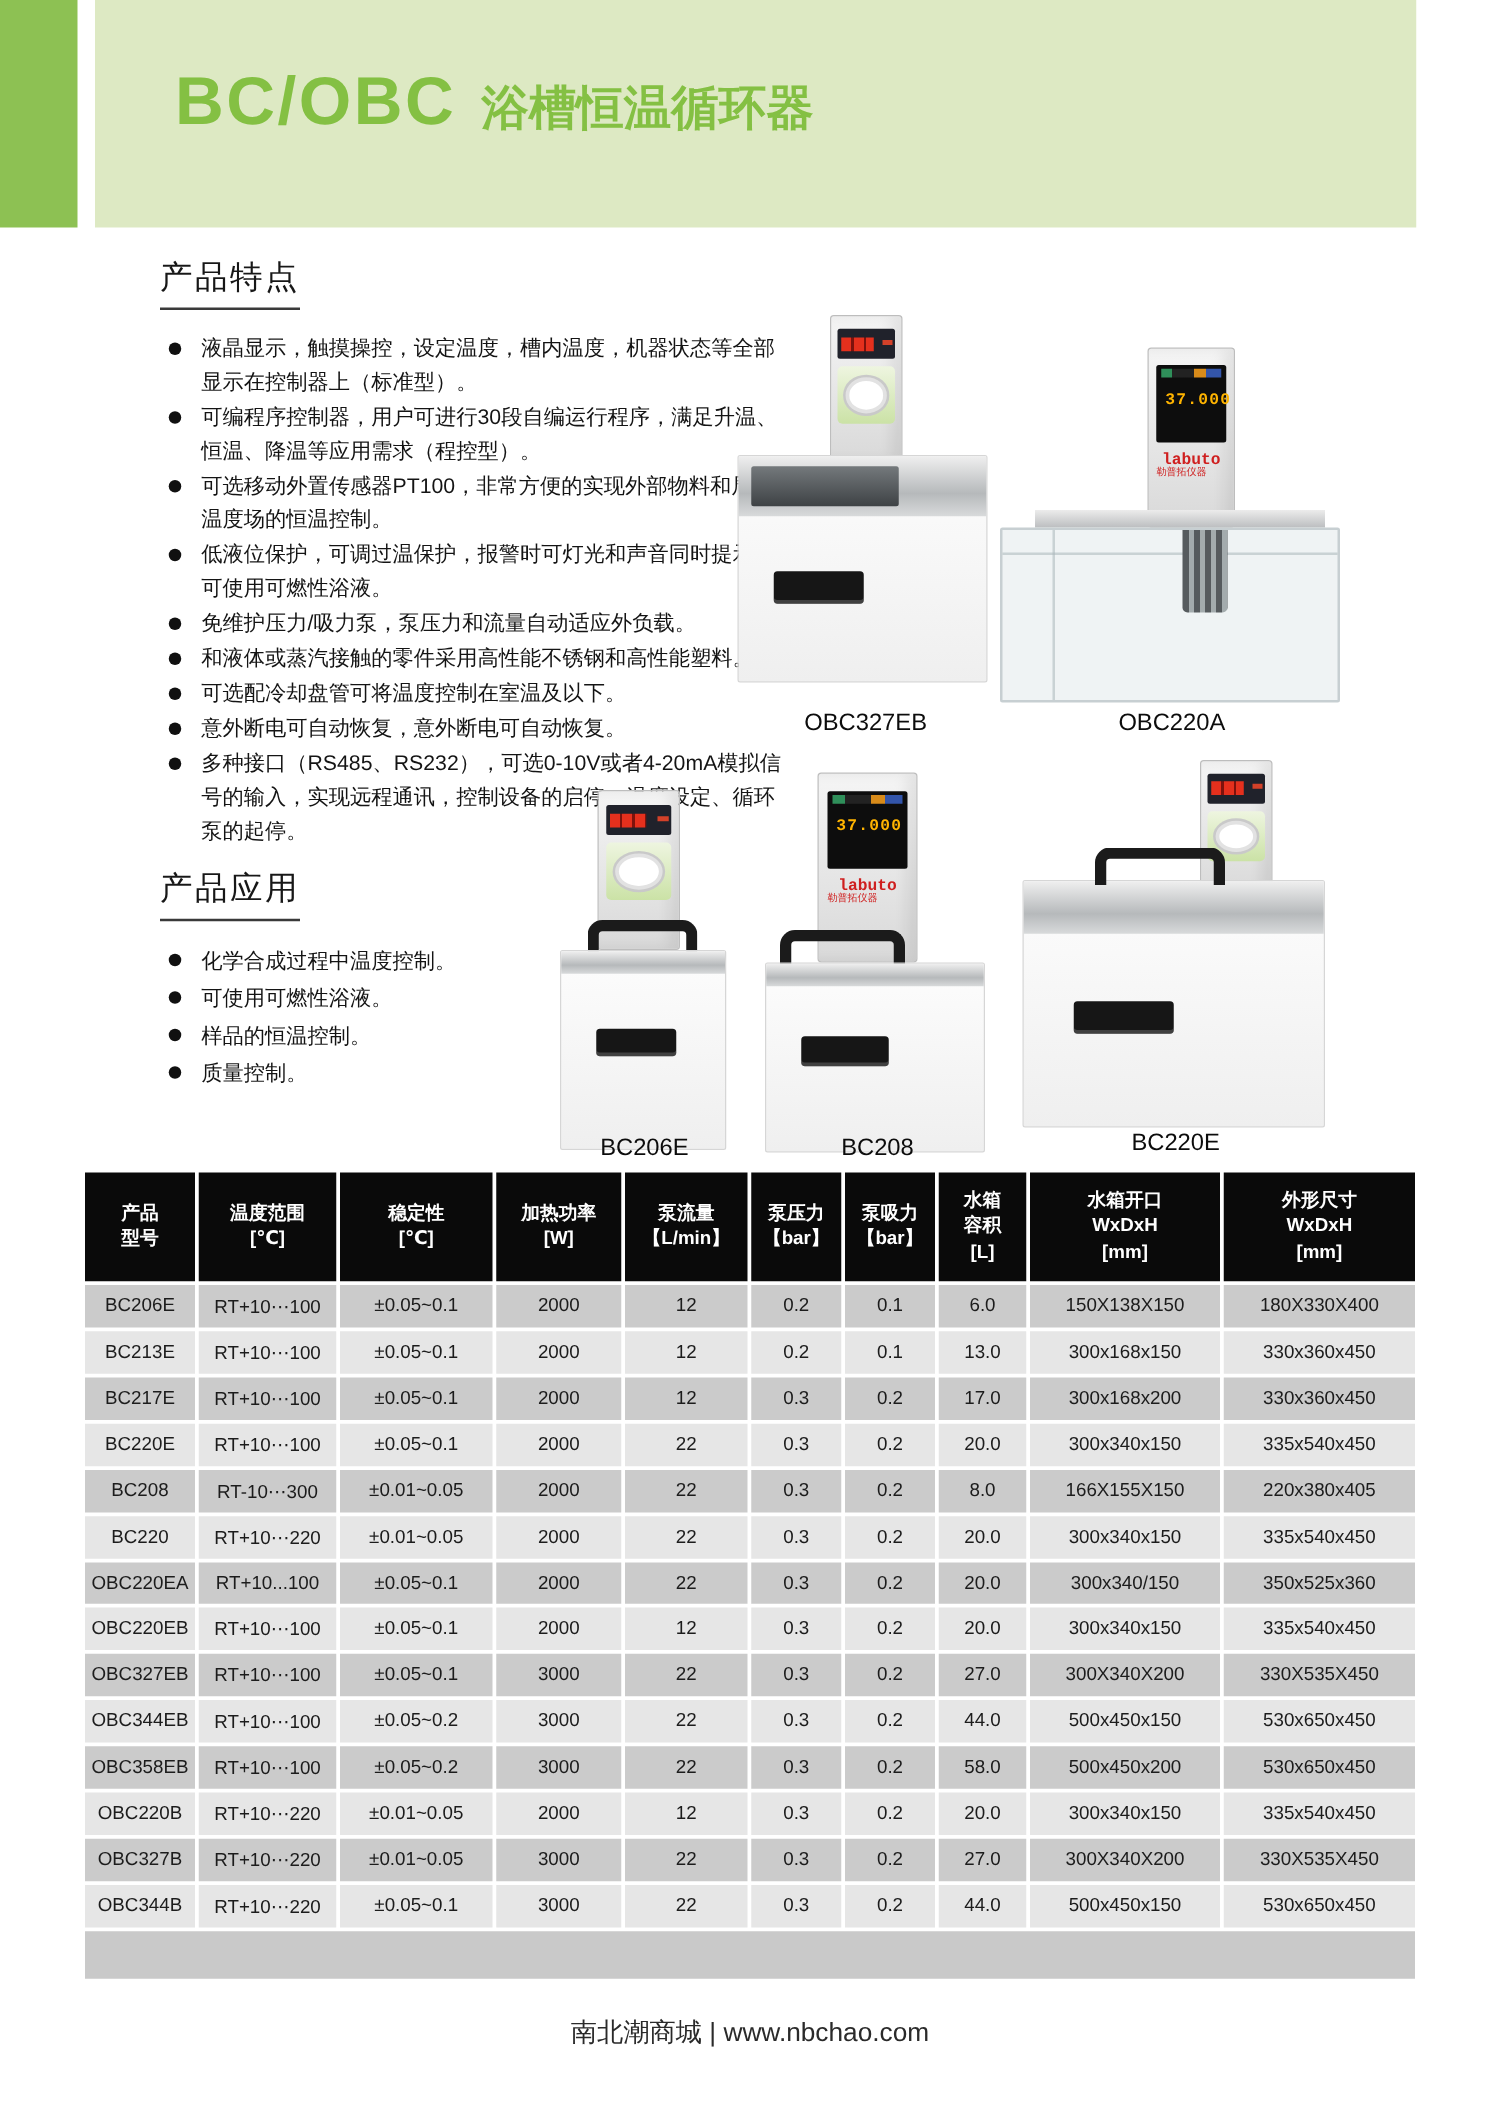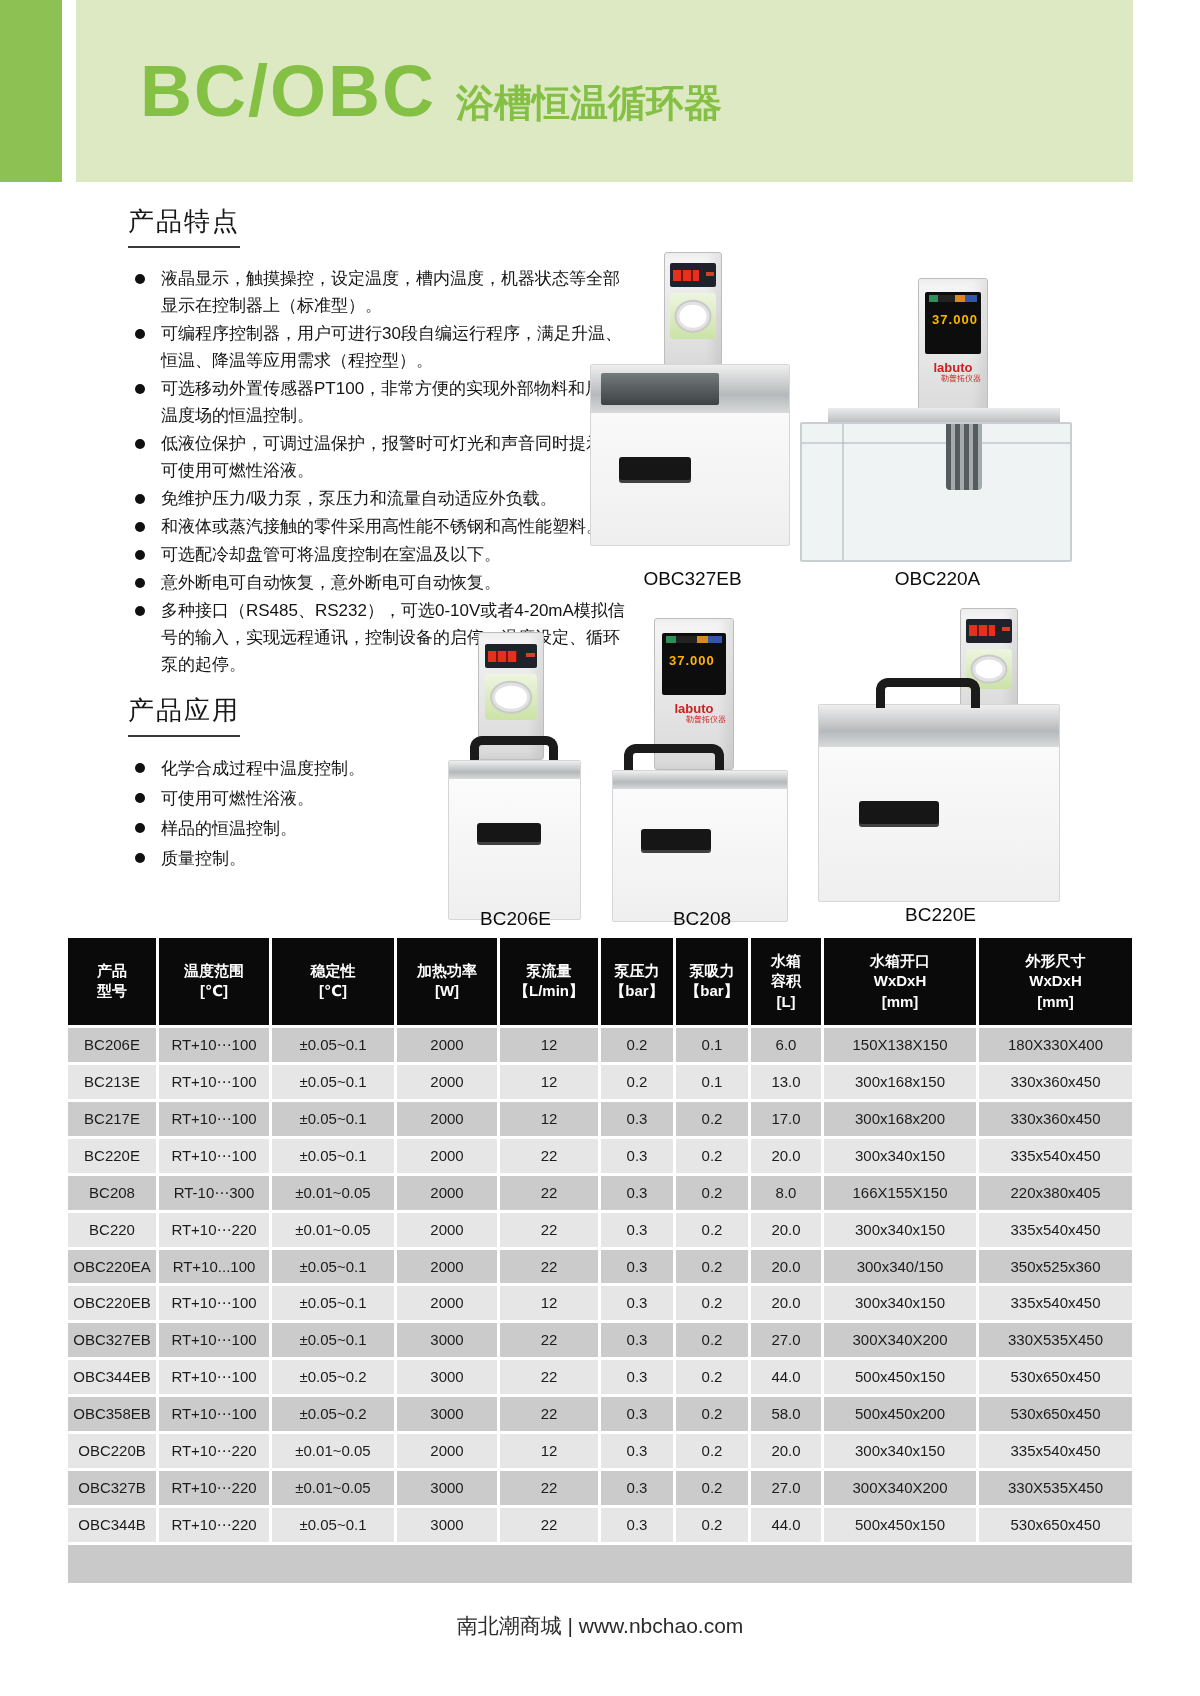--- a/index.html
+++ b/index.html
@@ -8,47 +8,47 @@
   }
   *{margin:0;padding:0;box-sizing:border-box;}
   html,body{background:#fff;}
   body{font-family:"Liberation Sans","DejaVu Sans",sans-serif;color:#141414;}
   .page{position:relative;width:1200px;height:1696px;background:#fff;overflow:hidden;margin:0 auto;}
 
   
   .green-block{position:absolute;left:0;top:0;width:62px;height:182px;background:var(--block-green);}
   .banner{position:absolute;left:76px;top:0;width:1057px;height:182px;background:var(--banner-green);}
   .banner-inner{position:absolute;left:64px;top:50px;white-space:nowrap;}
-  .model-title{display:inline-block;font-size:72px;font-weight:800;letter-spacing:2px;color:var(--accent-green);vertical-align:baseline;}
+  .model-title{display:inline-block;font-size:54px;font-weight:800;letter-spacing:2px;color:var(--accent-green);vertical-align:baseline;}
   .model-sub{display:inline-block;font-size:38px;font-weight:700;color:var(--accent-green);margin-left:20px;vertical-align:baseline;}
 
   
   .section-heading{display:inline-block;font-size:26px;color:#171717;border-bottom:2px solid #3a3a3a;padding-bottom:7px;letter-spacing:2px;}
   .features{position:absolute;left:128px;top:188px;width:500px;margin-top:16px;}
   .apps{position:absolute;left:128px;top:693px;width:430px;font-family:Liberation Serif, serif;}
   ul.bullets{list-style:none;margin-top:17px;}
   ul.bullets li{position:relative;padding-left:33px;font-size:17px;line-height:27px;margin-bottom:1px;}
   .apps ul.bullets li{line-height:29px;}
   .dot{position:absolute;left:7px;top:9px;width:10px;height:10px;border-radius:50%;background:#101010;}
 
   
   .device{position:absolute;}
   .d-label{position:absolute;left:0;right:0;text-align:center;font-size:19px;color:#0c0c0c;}
   .ctrl{position:absolute;background:linear-gradient(180deg,#f5f5f5,#d9d9d9);border:1px solid #bdbdbd;border-radius:3px;box-shadow:inset -8px 0 10px rgba(0,0,0,.07);}
-  .face{position:absolute;left:9%;right:9%;top:9%;}
+  .face{position:absolute;left:9%;right:9%;top:9%;font-family:Liberation Mono, monospace;}
   .led-screen{position:relative;height:24px;background:#20222b;border-radius:2px;}
   .led-digits{position:absolute;left:6%;top:27%;width:56%;height:46%;background:repeating-linear-gradient(90deg,#e5301d 0 8px,#7e120c 8px 10px);}
   .led-brand{position:absolute;right:5%;top:36%;width:16%;height:4px;background:#d34129;}
   .dial-panel{position:relative;margin-top:6px;height:46px;background:linear-gradient(180deg,#eef5e0,#cbe2a6);border-radius:4px;}
   .dial{position:absolute;left:50%;top:50%;transform:translate(-50%,-50%);width:72%;height:62%;background:#fff;border:3px solid #e2e2e2;border-radius:50%;box-shadow:0 0 0 2px #c9c9c9;}
   .touch-screen{position:relative;height:62px;background:#0d0d0d;border-radius:2px;}
   .ts-bar{position:absolute;top:3px;left:4px;right:4px;height:7px;background:linear-gradient(90deg,#2f8f5a 0 18%,#222 18% 55%,#d88b1a 55% 75%,#3355aa 75% 100%);}
   .ts-read{position:absolute;top:20px;left:7px;color:#ffb400;font-size:13px;font-weight:bold;letter-spacing:1px;}
   .logo{margin-top:7px;text-align:center;color:var(--logo-red);font-weight:800;font-size:13px;line-height:13px;}
-  .logo-cn{text-align:right;color:var(--logo-red);font-size:8px;line-height:10px;}
+  .logo-cn{text-align:left;color:var(--logo-red);font-size:8px;line-height:10px;}
   .tank{position:absolute;background:linear-gradient(180deg,#fdfdfd,#efefef);border:1px solid #d6d6d6;border-radius:2px;}
   .rim{position:absolute;top:0;left:0;right:0;background:linear-gradient(180deg,#efefef,#b6b9bb 62%,#d8dadb);}
   .open-bath{position:absolute;background:linear-gradient(180deg,#74797c,#3e4245);border-radius:2px;}
   .arch{position:absolute;border:9px solid #1b1b1b;border-bottom:none;border-radius:12px 12px 0 0;}
   .slot{position:absolute;background:#161616;border-radius:3px;box-shadow:inset 0 -3px 0 rgba(255,255,255,.18);}
   .glass{position:absolute;background:rgba(213,224,227,.38);border:2px solid #c7cfd2;border-radius:2px;}
   .glass-line{position:absolute;background:rgba(170,182,186,.55);}
   .plate{position:absolute;background:linear-gradient(180deg,#ececec,#bcbec0);}
   .tubes{position:absolute;background:repeating-linear-gradient(90deg,#565b5e 0 5px,#a3abad 5px 9px);border-radius:0 0 4px 4px;}
 

